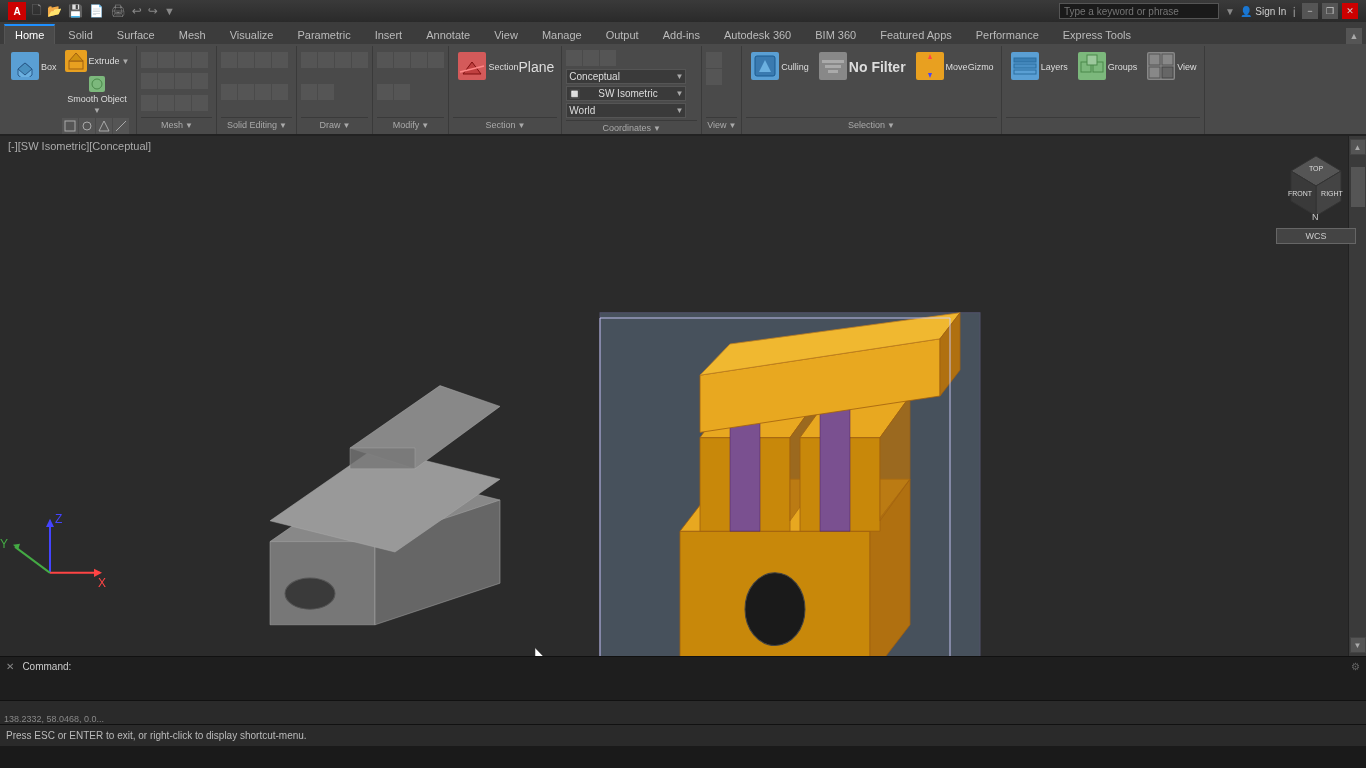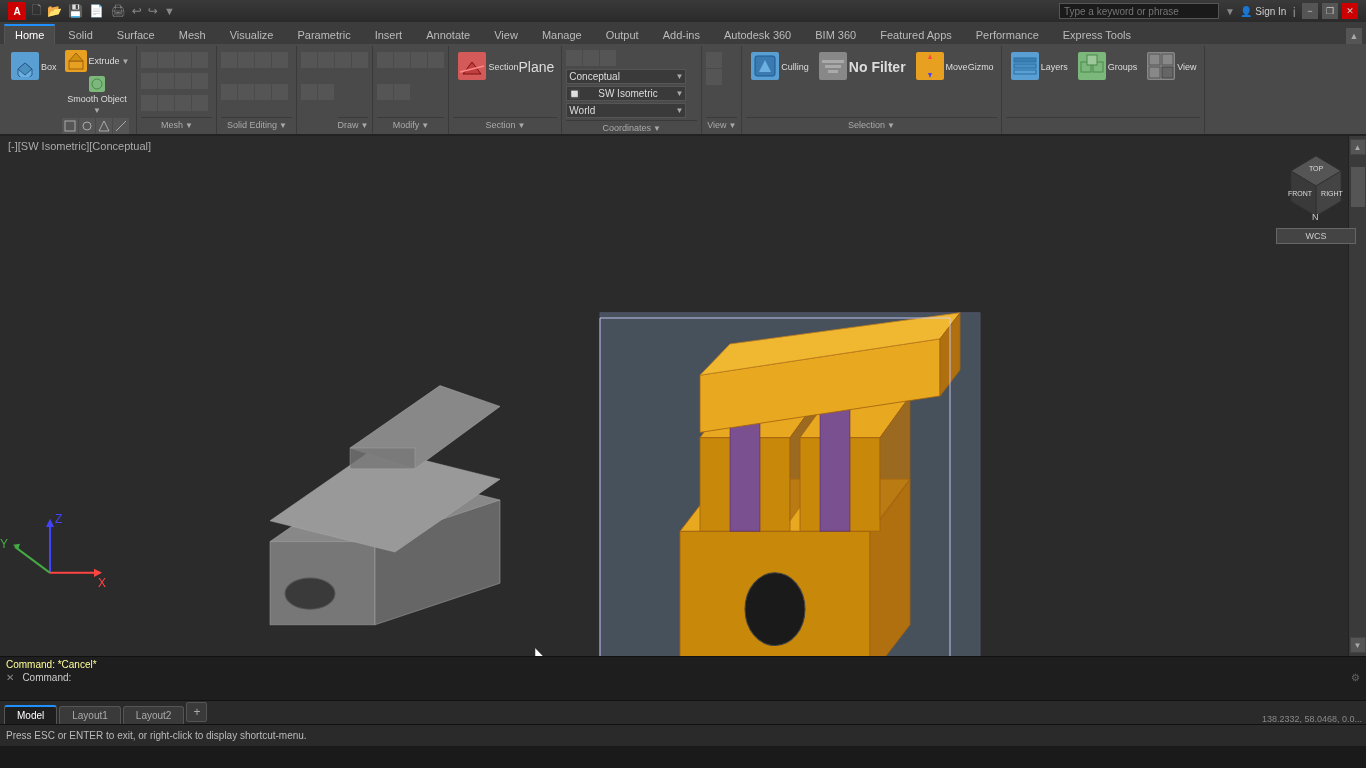--- a/index.html
+++ b/index.html
@@ -413,21 +413,21 @@
       <div style="width:16px;height:16px;background:#555;cursor:pointer;"></div>
       <div style="width:16px;height:16px;background:#555;cursor:pointer;"></div>
       <div style="width:16px;height:16px;background:#555;cursor:pointer;"></div>
       <div style="width:16px;height:16px;background:#555;cursor:pointer;"></div>
     </div>
     <div class="ribbon-group-label">
       Solid Editing <span style="font-size:8px;">▼</span>
     </div>
   </div>
 
-  <div class="ribbon-group" style="min-width:70px;align-items:flex-end;">
+  <div class="ribbon-group" style="min-width:70px;">
     <div class="ribbon-group-content" style="display:grid;grid-template-columns:repeat(4,16px);gap:1px;padding-top:4px;">
       <div style="width:16px;height:16px;background:#555;cursor:pointer;"></div>
       <div style="width:16px;height:16px;background:#555;cursor:pointer;"></div>
       <div style="width:16px;height:16px;background:#555;cursor:pointer;"></div>
       <div style="width:16px;height:16px;background:#555;cursor:pointer;"></div>
       <div style="width:16px;height:16px;background:#555;cursor:pointer;"></div>
       <div style="width:16px;height:16px;background:#555;cursor:pointer;"></div>
     </div>
     <div class="ribbon-group-label">
       Draw <span style="font-size:8px;">▼</span>
@@ -714,38 +714,29 @@
   <div id="right-panel">
     <div class="scroll-btn">▲</div>
     <div style="flex:1;background:#3a3a3a;width:14px;margin:1px 0;">
       <div style="width:14px;height:40px;background:#555;margin-top:10px;"></div>
     </div>
     <div class="scroll-btn">▼</div>
   </div>
 </div>
 
 <div id="command-area">
-  <div class="cmd-line">
-    <span style="color:#ff9;">Command: *Cancel*</span>
-  </div>
   <div class="cmd-line" style="margin-top:2px;">
     <span style="color:#888;cursor:pointer;">✕</span>
     <span style="color:#ccc;margin-left:4px;">Command:</span>
     <input type="text" style="background: transparent; border: none; outline: none; color: rgb(221, 221, 221); font-size: 10px; margin-left: 4px; flex: 1 1 0%;" placeholder="">
     <span style="color:#666;margin-left:4px;">⚙</span>
   </div>
 </div>
 
 <div id="layout-tabs">
-  <div class="layout-tab-group">
-    <div class="layout-tab active">Model</div>
-    <div class="layout-tab">Layout1</div>
-    <div class="layout-tab">Layout2</div>
-    <div class="layout-tab-add">+</div>
-  </div>
   <div style="display:flex;align-items:center;gap:4px;color:#888;font-size:9px;">
     <span>138.2332, 58.0468, 0.0...</span>
   </div>
 </div>
 
 <div id="bottom-status">
   <span>Press ESC or ENTER to exit, or right-click to display shortcut-menu.</span>
 </div>
 
 </body></html>

